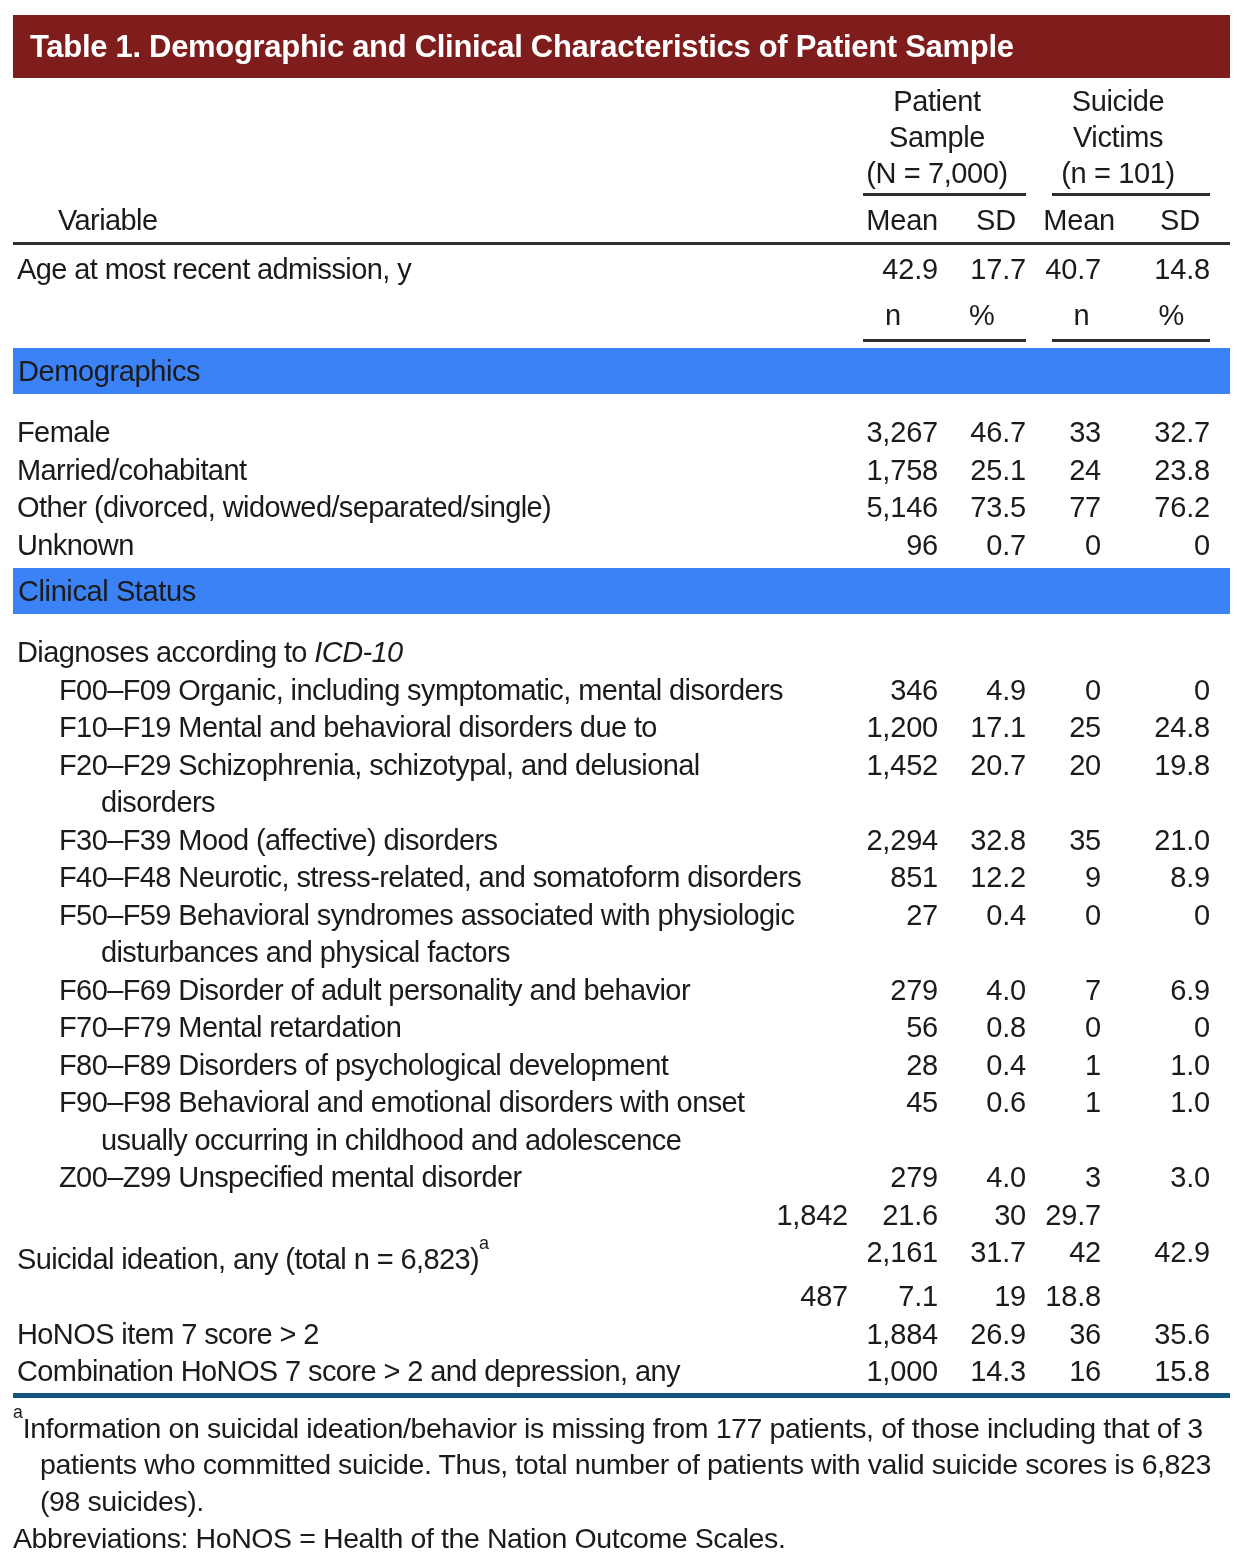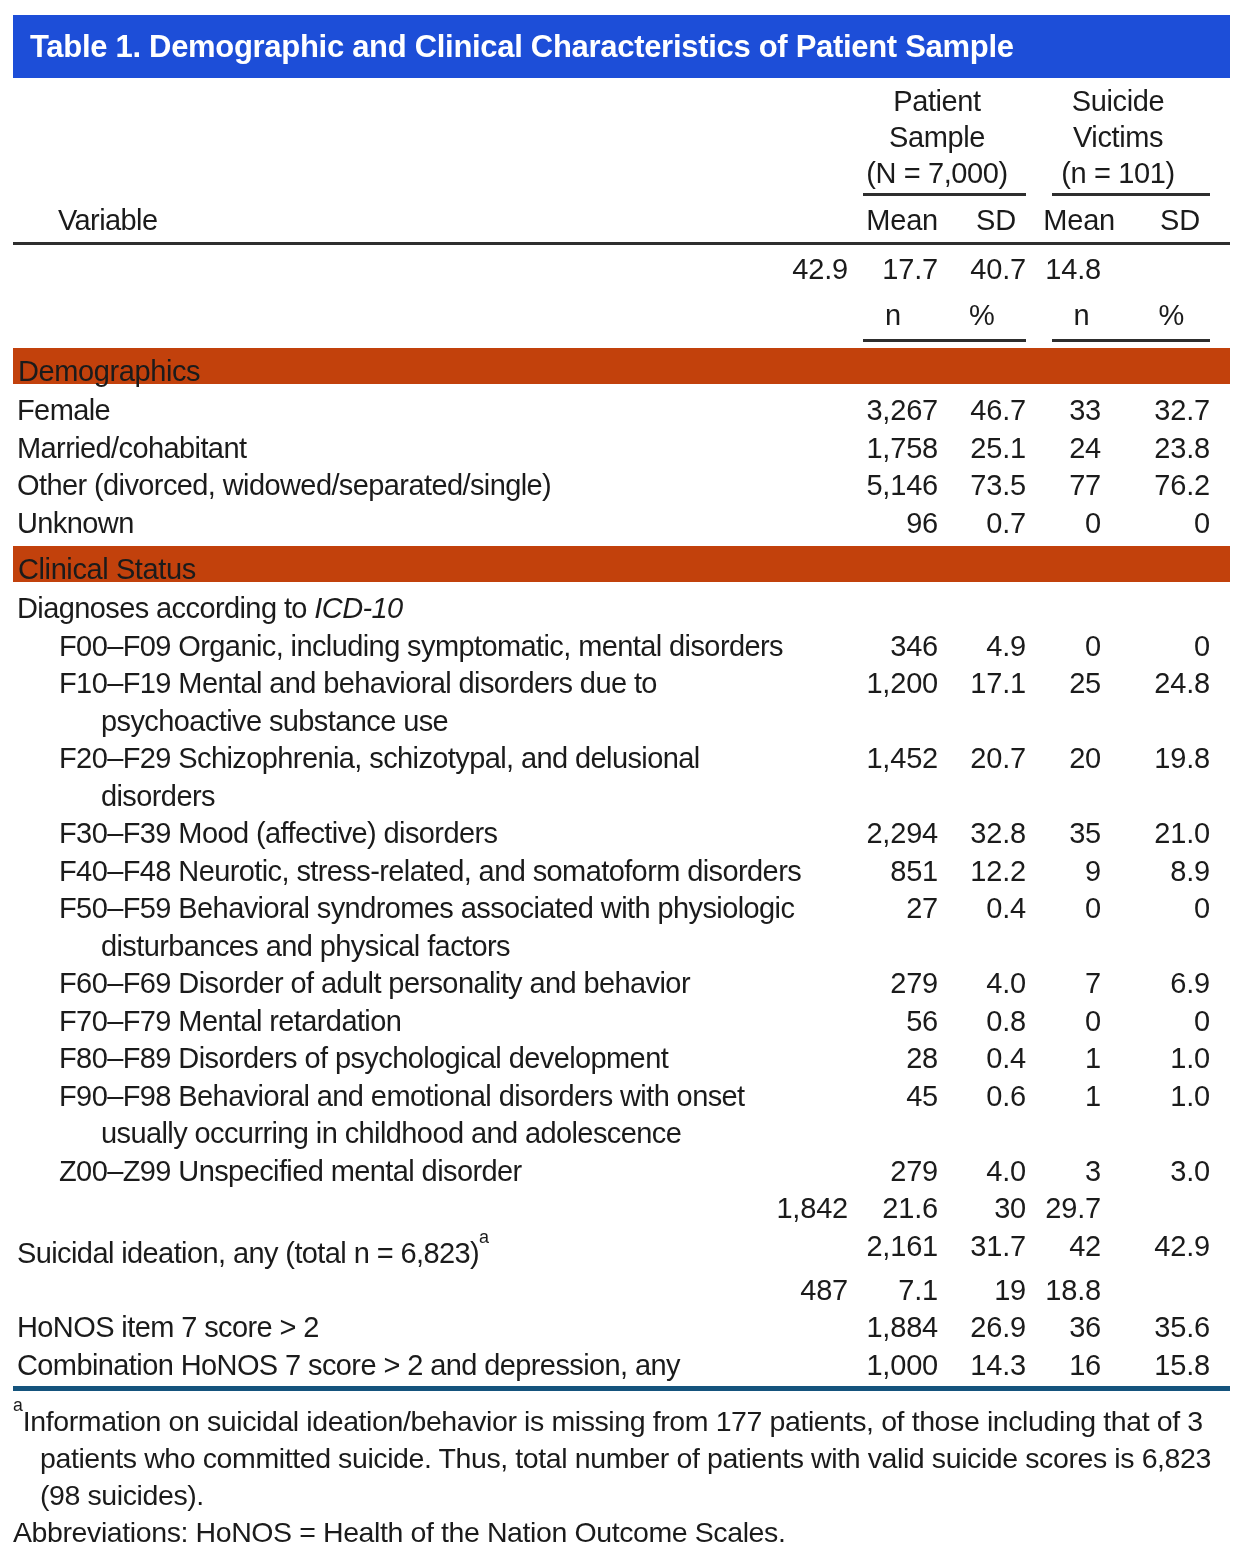--- a/index.html
+++ b/index.html
@@ -1,21 +1,21 @@
 <!DOCTYPE html>
 <html><head>
 <meta charset="utf-8">
 <style>
   html,body{margin:0;padding:0;background:#ffffff;}
   body{width:1243px;height:1564px;overflow:hidden;
        font-family:"Liberation Sans","DejaVu Sans",sans-serif;color:#1b1b1b;
        -webkit-font-smoothing:antialiased;}
   .page{margin:0 13px;}
   
-  .titlebar{margin-top:15px;height:63px;background:#1d4ed8;line-height:63px;
+  .titlebar{margin-top:15px;height:63px;background:#7f1d1d;line-height:63px;
             padding-left:17px;box-sizing:border-box;}
   .titlebar span{color:#ffffff;font-size:31px;font-weight:bold;letter-spacing:-0.3px;}
   
   .hdr-groups{display:grid;grid-template-columns:1fr 178px 184px;padding-right:20px;margin-top:5px;}
   .hgroup{text-align:center;font-size:29px;letter-spacing:-0.4px;}
   .hgroup .gl{line-height:36px;white-space:nowrap;}
   .gunder{border-bottom:3px solid #2e2e2e;margin-top:2px;}
   .g1 .gunder{margin-left:15px;}
   .g2 .gunder{margin-left:26px;}
   
@@ -35,22 +35,22 @@
   .ind0{padding-left:4px;}
   .ind1{padding-left:46px;}
   .cont{padding-left:88px;}
   
   .cntrow{height:44px;align-items:center;}
   .cnt{text-align:center;font-size:29px;position:relative;}
   .cnt.c3{left:18px;}
   .cnt.c4{left:16px;}
   .cnt-under{display:grid;grid-template-columns:1fr 178px 184px;padding-right:20px;margin-bottom:6px;}
   
-  .band{background:#c2410c;height:36px;line-height:46px;padding-left:5px;
-        font-size:29px;letter-spacing:-0.4px;margin:8px 0;}
+  .band{background:#3b82f6;height:46px;line-height:46px;padding-left:5px;
+        font-size:29px;letter-spacing:-0.4px;margin:20px 0;}
   .band.mt{margin-top:4px;}
   
   .rule-navy{border-bottom:5px solid #15547D;}
   .rn-top{margin-top:2px;}
   .footnotes{padding-top:5px;}
   .fnote{font-size:28.5px;letter-spacing:-0.4px;line-height:37px;
          padding-left:27px;text-indent:-27px;}
   sup.s{font-size:0.62em;position:relative;top:-0.5em;letter-spacing:0;}
   i{font-style:italic;}
 </style>
@@ -84,20 +84,23 @@
     <div class="val">Mean</div>
     <div class="val sdpad">SD</div>
     <div class="val m3">Mean</div>
     <div class="val sdpad">SD</div>
   </div>
 
   <div class="rule-dark"></div>
 
   <div id="rows">
       <div class="row drow tall">
+        <div class="lblcell">
+          <div class="lline ind0">Age at most recent admission, y</div>
+        </div>
         <div class="val">42.9</div>
         <div class="val">17.7</div>
         <div class="val">40.7</div>
         <div class="val">14.8</div>
       </div>
       <div class="row cntrow">
         <div></div>
         <div class="cnt c1">n</div>
         <div class="cnt c2">%</div>
         <div class="cnt c3">n</div>
@@ -164,21 +167,20 @@
           <div class="lline ind1">F00–F09 Organic, including symptomatic, mental disorders</div>
         </div>
         <div class="val">346</div>
         <div class="val">4.9</div>
         <div class="val">0</div>
         <div class="val">0</div>
       </div>
       <div class="row drow">
         <div class="lblcell">
           <div class="lline ind1">F10–F19 Mental and behavioral disorders due to</div>
-          <div class="lline cont">psychoactive substance use</div>
         </div>
         <div class="val">1,200</div>
         <div class="val">17.1</div>
         <div class="val">25</div>
         <div class="val">24.8</div>
       </div>
       <div class="row drow">
         <div class="lblcell">
           <div class="lline ind1">F20–F29 Schizophrenia, schizotypal, and delusional</div>
           <div class="lline cont">disorders</div>

